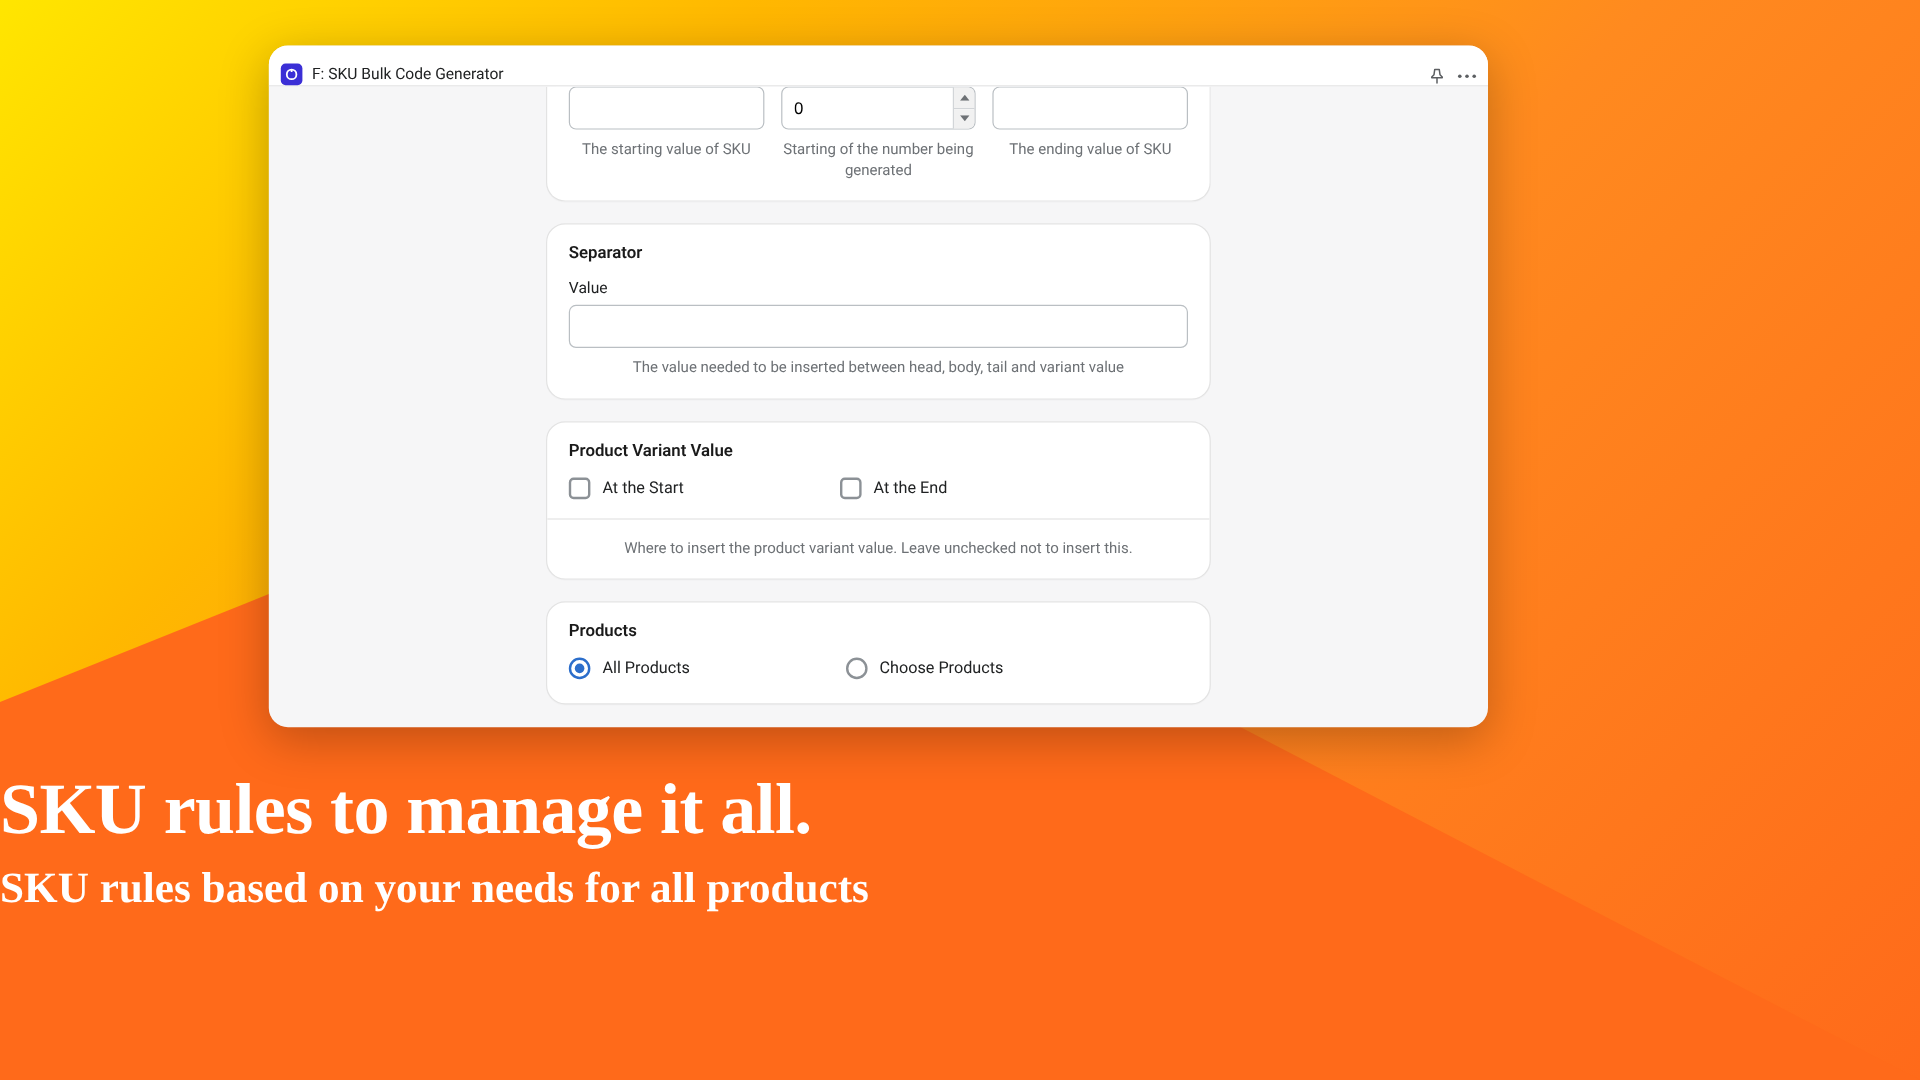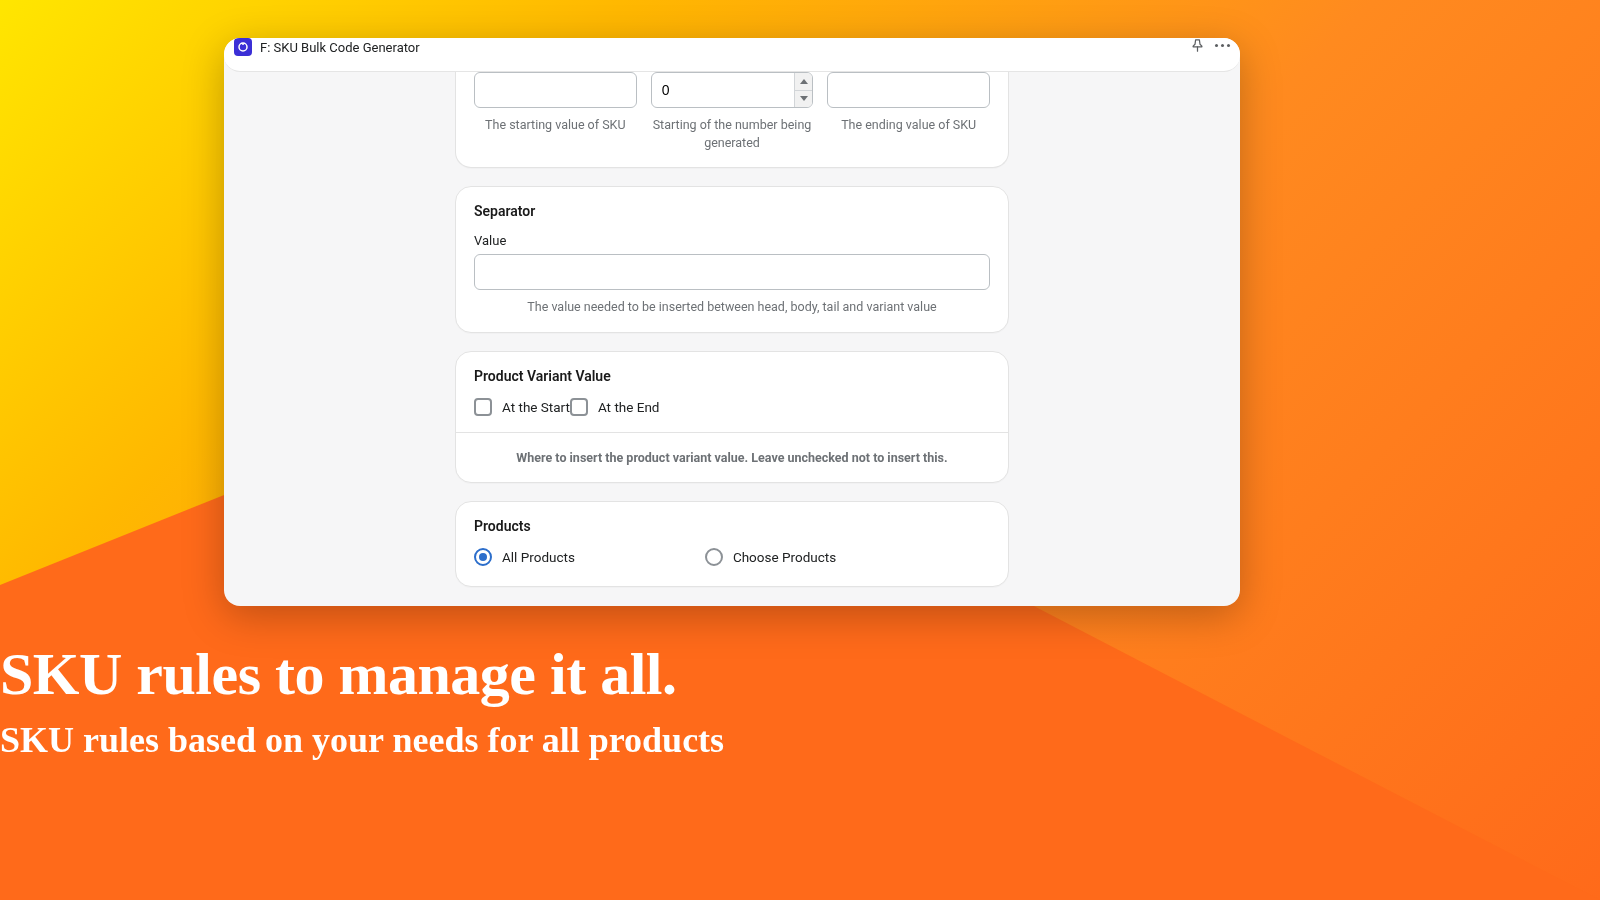--- a/index.html
+++ b/index.html
@@ -23,24 +23,23 @@
     background: #f6f6f7;
     border-radius: 16px;
     box-shadow: 0 10px 40px rgba(0,0,0,0.25);
     overflow: hidden;
     display: flex; flex-direction: column;
   }
   .titlebar {
     height: 34px;
     background: #ffffff;
     border-bottom: 1px solid #e5e5e5;
-    display: flex; align-items: flex-start;
+    display: flex; align-items: flex-end;
     padding: 0 10px;
     justify-content: space-between;
-    border-radius: 16px;
   }
   .title-left { display: flex; align-items: center; gap: 8px; }
   .app-icon {
     width: 18px; height: 18px; border-radius: 4px;
     background: #3b2fd6;
     display: flex; align-items: center; justify-content: center;
     color: #fff; font-size: 11px; font-weight: 600;
   }
   .title-text { font-size: 13px; color: #202223; }
   .title-right { display: flex; align-items: center; gap: 10px; color: #5c5f62; }
@@ -80,26 +79,26 @@
   .helper { font-size: 12.5px; color: #6d7175; margin-top: 8px; line-height: 1.4; text-align: center; }
   .top-card-row { display:flex; gap: 14px; padding: 0 18px 16px 18px; }
   .top-col { flex:1; display:flex; flex-direction:column; }
   .num-wrap { position:relative; }
   .num-wrap .text-input { padding-right: 22px; }
   .steppers { position:absolute; right:1px; top:1px; bottom:1px; width:18px; display:flex; flex-direction:column; border-left:1px solid #d2d5d8; }
   .stepper { flex:1; display:flex; align-items:center; justify-content:center; background:#f1f1f1; cursor:pointer; }
   .stepper:first-child { border-bottom:1px solid #d2d5d8; border-top-right-radius:5px; }
   .stepper:last-child { border-bottom-right-radius:5px; }
   .stepper svg { display:block; }
-  .checkbox-row { display:flex; }
+  .checkbox-row { display:flex; gap: 130px; }
   .check-item { display:flex; align-items:center; gap:10px; font-size:13.5px; color:#202223; cursor:pointer; }
   .checkbox {
     width:18px; height:18px; border:2px solid #8c9196; border-radius:4px; background:#fff;
   }
-  .card-split { border-top:1px solid #e3e3e3; padding: 16px 18px; font-weight: bold; }
+  .card-split { border-top:1px solid #e3e3e3; padding: 16px 18px; }
   .radio-row { display:flex; gap: 130px; }
   .radio-item { display:flex; align-items:center; gap:10px; font-size:13.5px; color:#202223; cursor:pointer; }
   .radio {
     width:18px; height:18px; border:2px solid #8c9196; border-radius:50%; background:#fff;
     display:flex; align-items:center; justify-content:center;
   }
   .radio.selected { border-color:#2c6ecb; }
   .radio.selected::after { content:""; width:8px; height:8px; border-radius:50%; background:#2c6ecb; }
   .hero {
     position:absolute; left:0; right:0; top: 640px;

